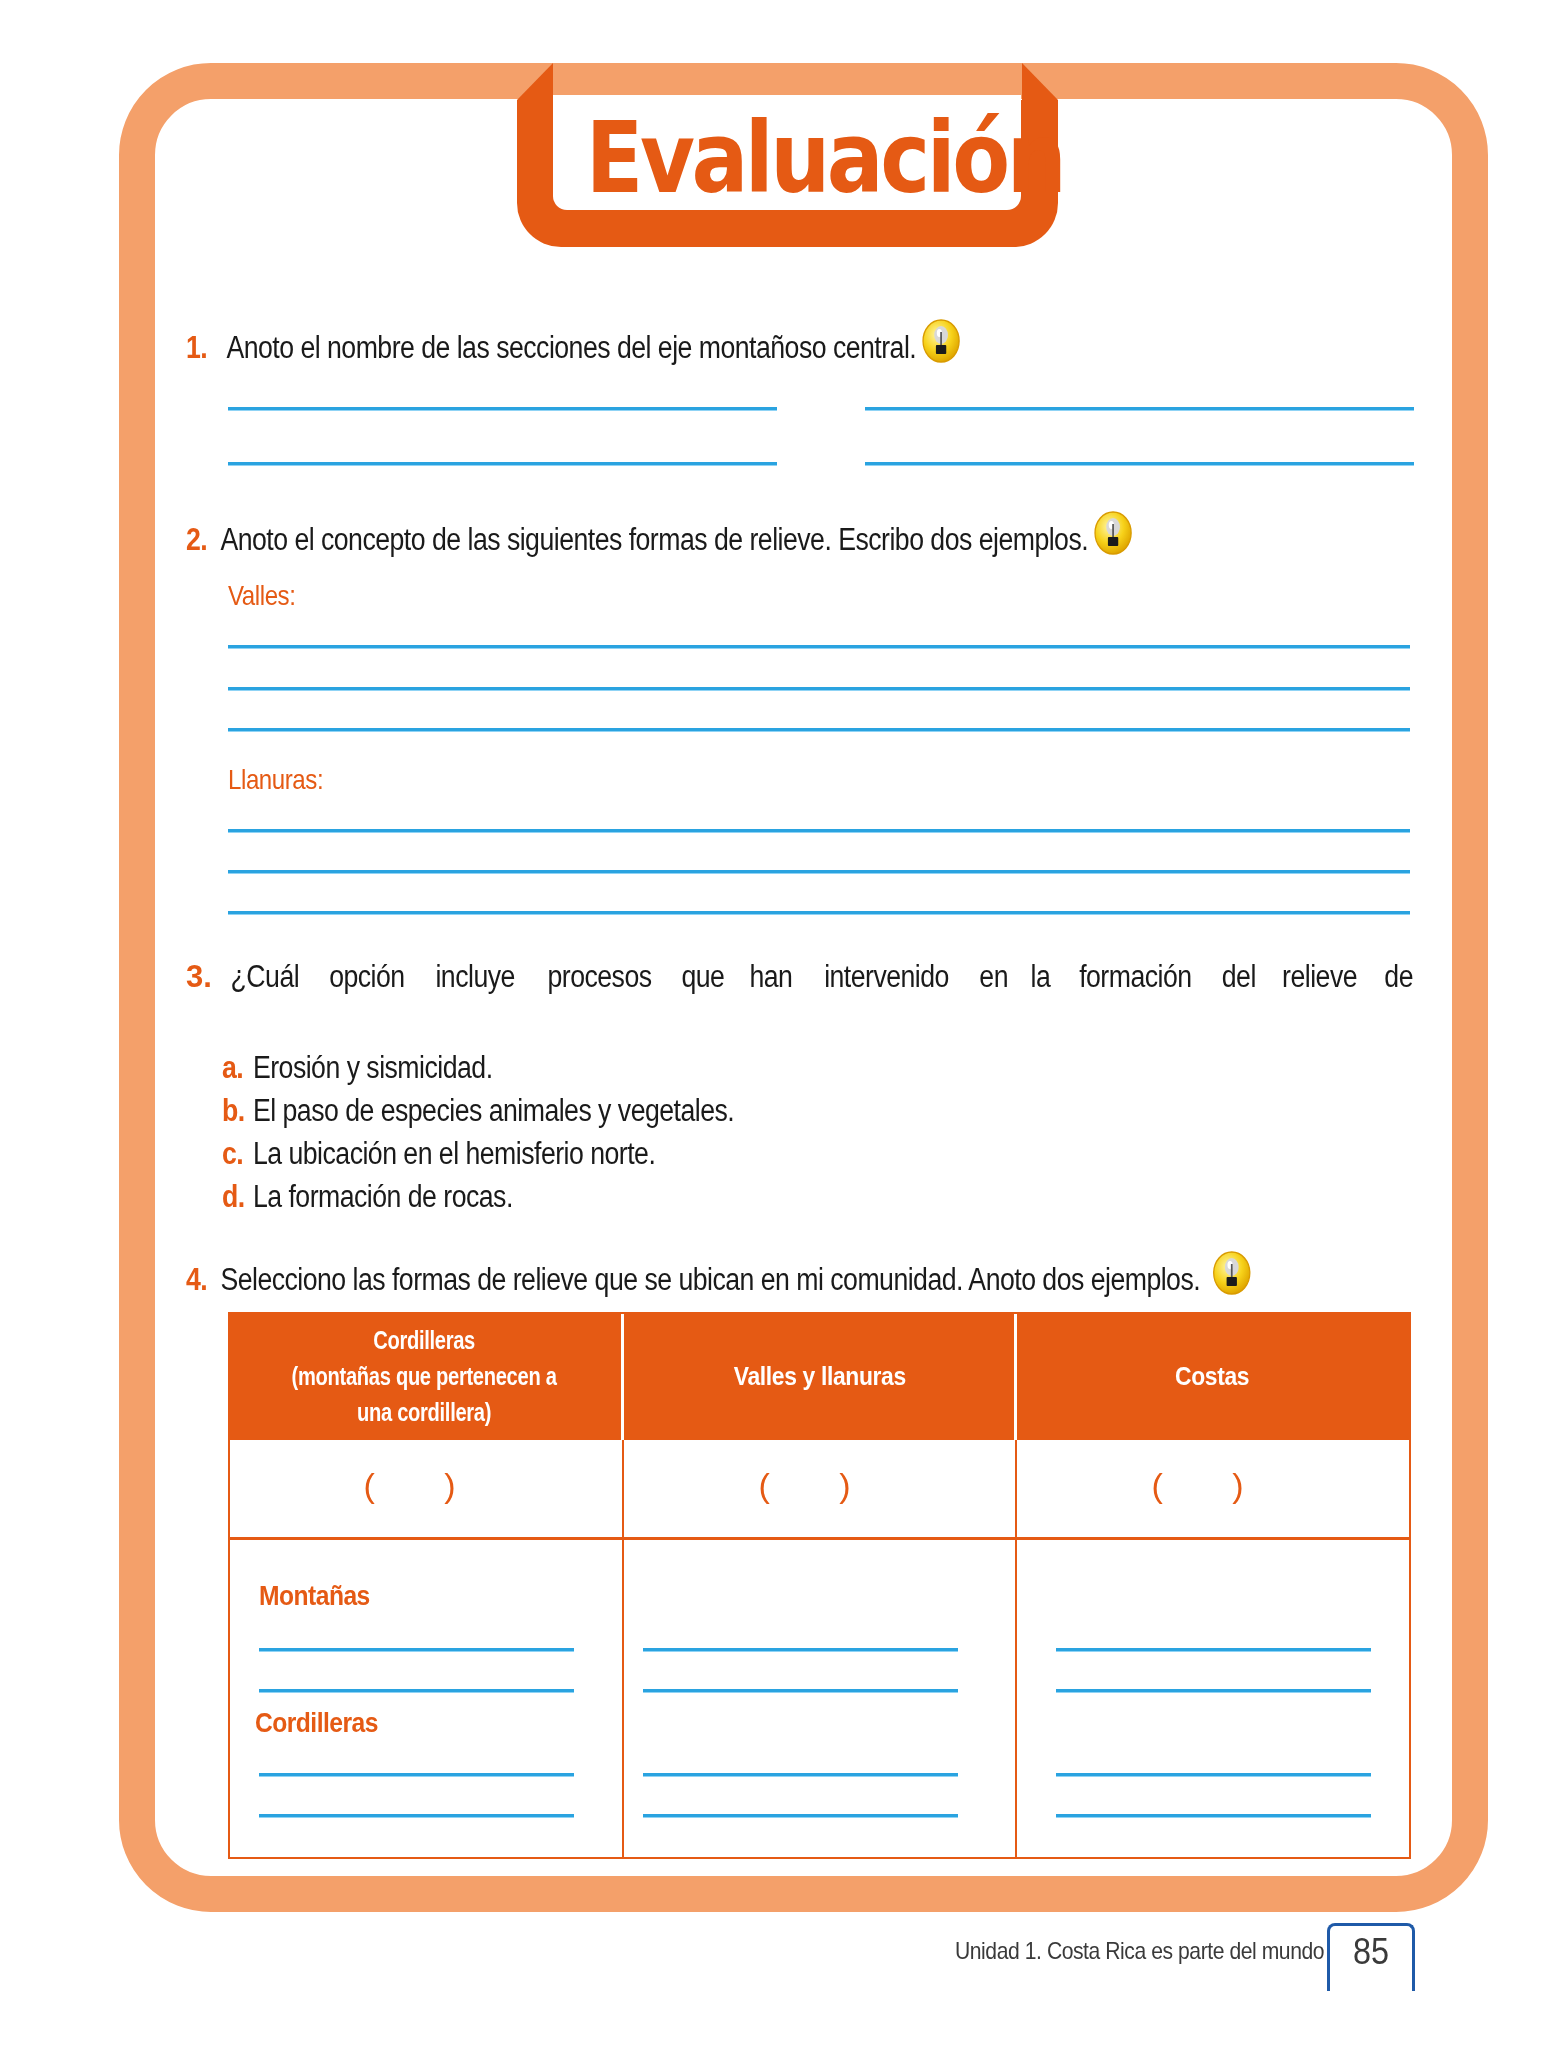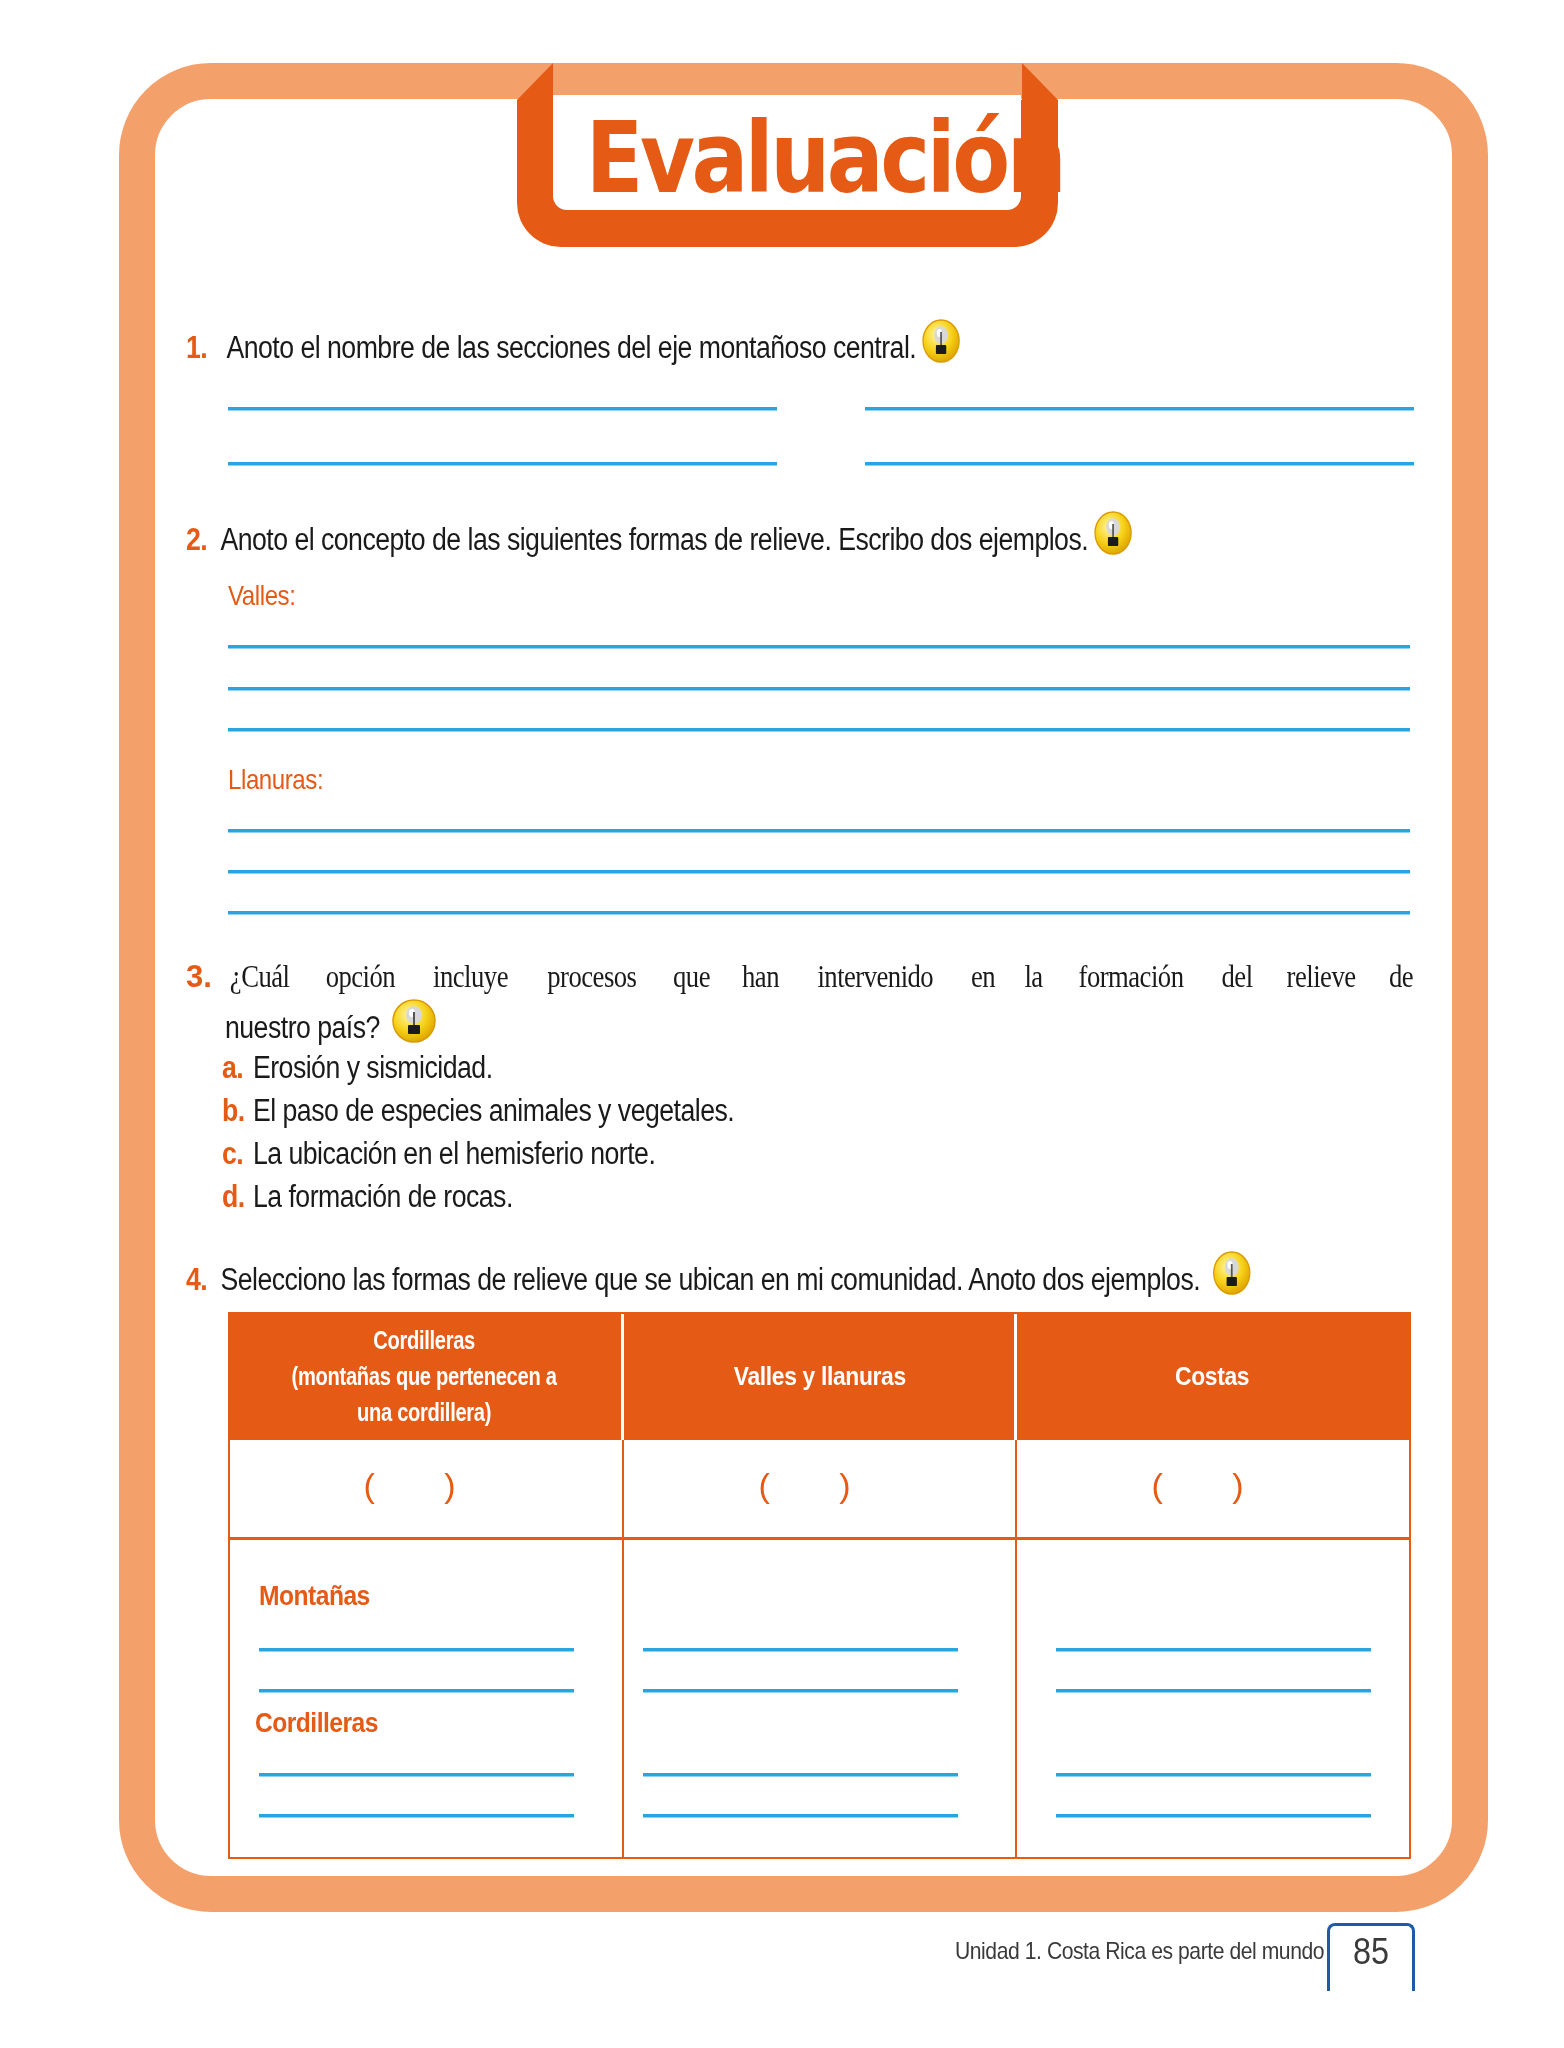--- a/index.html
+++ b/index.html
@@ -62,21 +62,21 @@
   .opt {
     font-size: 31px; line-height: 42px; letter-spacing: -0.6px; white-space: nowrap;
     transform: scaleX(0.86); transform-origin: left center;
   }
   .opt .letter { color: #e55a14; font-weight: bold; display: inline-block; width: 36px; }
 
   .q3text {
     left: 225px; top: 955px; width: 1190px; font-size: 31px; line-height: 43px;
     letter-spacing: -0.6px;
   }
-  .q3line1 { display: flex; justify-content: space-between; font-family: Liberation Serif, serif; }
+  .q3line1 { display: flex; justify-content: space-between; }
 
   
   .tbl {
     left: 228px; top: 1312px; width: 1183px; height: 547px;
     border: 2px solid #e55a14; box-sizing: border-box;
   }
   .thead {
     left: 228px; top: 1312px; width: 1183px; height: 128px; background: #e55a14;
   }
   .th {
@@ -181,36 +181,20 @@
       <span style="display: inline-block; transform: scaleX(0.86);">que</span>
       <span style="display: inline-block; transform: scaleX(0.86);">han</span>
       <span style="display: inline-block; transform: scaleX(0.86);">intervenido</span>
       <span style="display: inline-block; transform: scaleX(0.86);">en</span>
       <span style="display: inline-block; transform: scaleX(0.86);">la</span>
       <span style="display: inline-block; transform: scaleX(0.86);">formación</span>
       <span style="display: inline-block; transform: scaleX(0.86);">del</span>
       <span style="display: inline-block; transform: scaleX(0.86);">relieve</span>
       <span style="display: inline-block; transform: scaleX(0.86);">de</span>
     </div>
-  <div style="white-space:nowrap;">
-    <span style="display:inline-block; transform:scaleX(0.86); transform-origin:left center;">nuestro país?</span><span class="bulb" style="margin-left:-14px;"><svg viewBox="0 0 46 46">
-          <defs>
-            <radialGradient id="g3" cx="40%" cy="35%" r="65%">
-              <stop offset="0" stop-color="#fff7a8"></stop>
-              <stop offset="0.6" stop-color="#f7d21a"></stop>
-              <stop offset="1" stop-color="#e0a800"></stop>
-            </radialGradient>
-          </defs>
-          <circle cx="23" cy="23" r="21" fill="url(#g3)" stroke="#d99b00" stroke-width="1.5"></circle>
-          <ellipse cx="23" cy="17" rx="8" ry="9" fill="#d8d8d8"></ellipse>
-          <ellipse cx="21" cy="15" rx="3" ry="4" fill="#ffffff"></ellipse>
-          <rect x="22" y="14" width="2" height="14" fill="#555"></rect>
-          <rect x="17" y="27" width="12" height="9" rx="1" fill="#1b1b1b"></rect>
-        </svg></span>
-  </div>
 </div>
 
 <div class="abs opt" style="left:222px; top:1047px;">
   <span class="letter">a.</span><span>Erosión y sismicidad.</span>
 </div>
 <div class="abs opt" style="left:222px; top:1090px;">
   <span class="letter">b.</span><span>El paso de especies animales y vegetales.</span>
 </div>
 <div class="abs opt" style="left:222px; top:1133px;">
   <span class="letter">c.</span><span>La ubicación en el hemisferio norte.</span>

